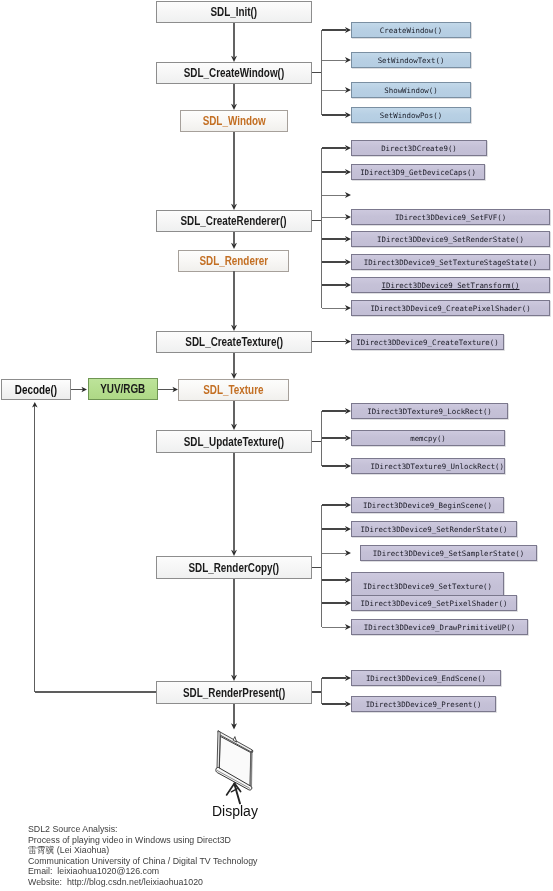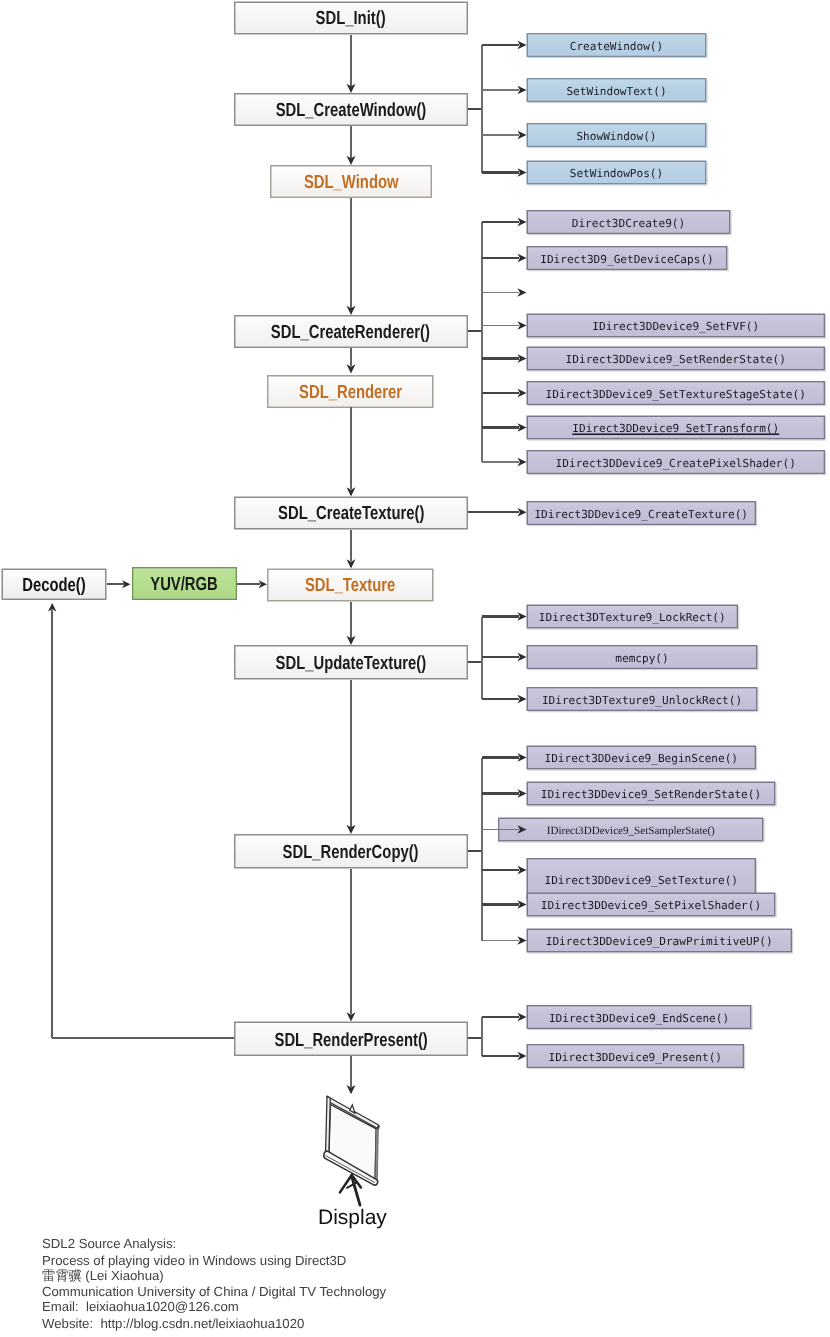--- a/index.html
+++ b/index.html
@@ -130,36 +130,36 @@
     </div>
     <div class="node n-purple shadowed" style="left: 351px; top: 277px; width: 199px; height: 16px; text-decoration: underline;">
       <span>IDirect3DDevice9_SetTransform()</span>
     </div>
     <div class="node n-purple shadowed" style="left: 351px; top: 300px; width: 199px; height: 16px;">
       <span>IDirect3DDevice9_CreatePixelShader()</span>
     </div>
     <div class="node n-purple shadowed" style="left: 351px; top: 334px; width: 153px; height: 16px;">
       <span>IDirect3DDevice9_CreateTexture()</span>
     </div>
-    <div class="node n-purple shadowed" style="left: 351px; top: 403px; width: 141px; height: 16px;">
+    <div class="node n-purple shadowed" style="left: 351px; top: 403px; width: 157px; height: 16px;">
       <span>IDirect3DTexture9_LockRect()</span>
     </div>
     <div class="node n-purple shadowed" style="left: 351px; top: 430px; width: 154px; height: 16px;">
       <span>memcpy()</span>
     </div>
-    <div class="node n-purple shadowed" style="left: 351px; top: 458px; width: 154px; height: 16px;">
+    <div class="node n-purple shadowed" style="left: 351px; top: 458px; width: 154px; height: 16px; justify-content: flex-end;">
       <span>IDirect3DTexture9_UnlockRect()</span>
     </div>
     <div class="node n-purple shadowed" style="left: 351px; top: 497px; width: 153px; height: 16px;">
       <span>IDirect3DDevice9_BeginScene()</span>
     </div>
     <div class="node n-purple shadowed" style="left: 351px; top: 521px; width: 166px; height: 16px;">
       <span>IDirect3DDevice9_SetRenderState()</span>
     </div>
-    <div class="node n-purple shadowed" style="left: 332px; top: 545px; width: 177px; height: 16px; font-family: Liberation Serif, serif;">
+    <div class="node n-purple shadowed" style="left: 360px; top: 545px; width: 177px; height: 16px;">
       <span>IDirect3DDevice9_SetSamplerState()</span>
     </div>
     <div class="node n-purple shadowed" style="left: 351px; top: 572px; width: 153px; height: 28px;">
       <span>IDirect3DDevice9_SetTexture()</span>
     </div>
     <div class="node n-purple shadowed" style="left: 351px; top: 595px; width: 166px; height: 16px;">
       <span>IDirect3DDevice9_SetPixelShader()</span>
     </div>
     <div class="node n-purple shadowed" style="left: 351px; top: 619px; width: 177px; height: 16px;">
       <span>IDirect3DDevice9_DrawPrimitiveUP()</span>

